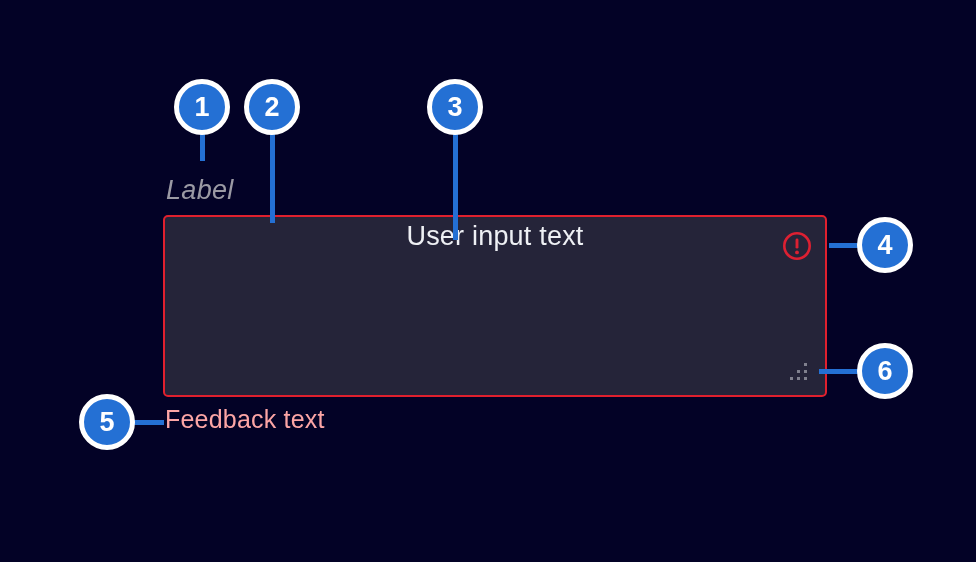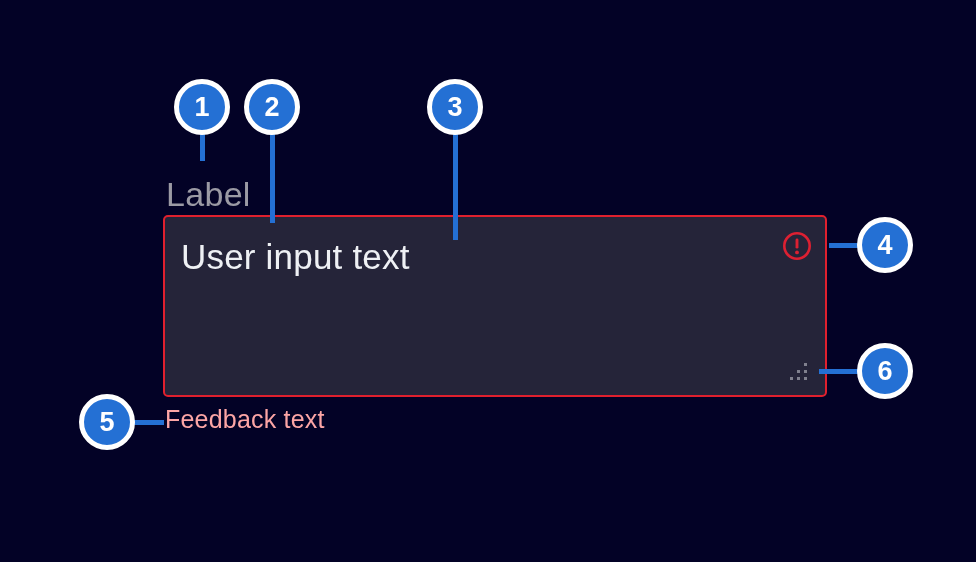--- a/index.html
+++ b/index.html
@@ -14,43 +14,45 @@
     height: 562px;
     background: #030226;
     overflow: hidden;
   }
 
   
   .field-label {
     position: absolute;
     left: 166px;
     top: 175px;
-    font-size: 34px;
+    font-size: 27px;
     font-weight: 400;
     color: #9b9aa4;
     letter-spacing: 0.3px;
+    font-style: italic;
   }
   .textarea-field {
     position: absolute;
     left: 163px;
     top: 215px;
     width: 664px;
     height: 182px;
     box-sizing: border-box;
     background: #252439;
     border: 2px solid #e0202e;
     border-radius: 5px;
     z-index: 0;
   }
   .textarea-value {
-    margin: 20px 16px;
-    font-size: 35px;
+    margin: 4px 16px;
+    font-size: 27px;
     font-weight: 400;
     color: #eef0f4;
     letter-spacing: 0.2px;
+    text-align: center;
   }
   .error-icon {
     position: absolute;
     left: 782px;
     top: 231px;
     width: 30px;
     height: 30px;
     z-index: 1;
   }
   .resize-grip {

